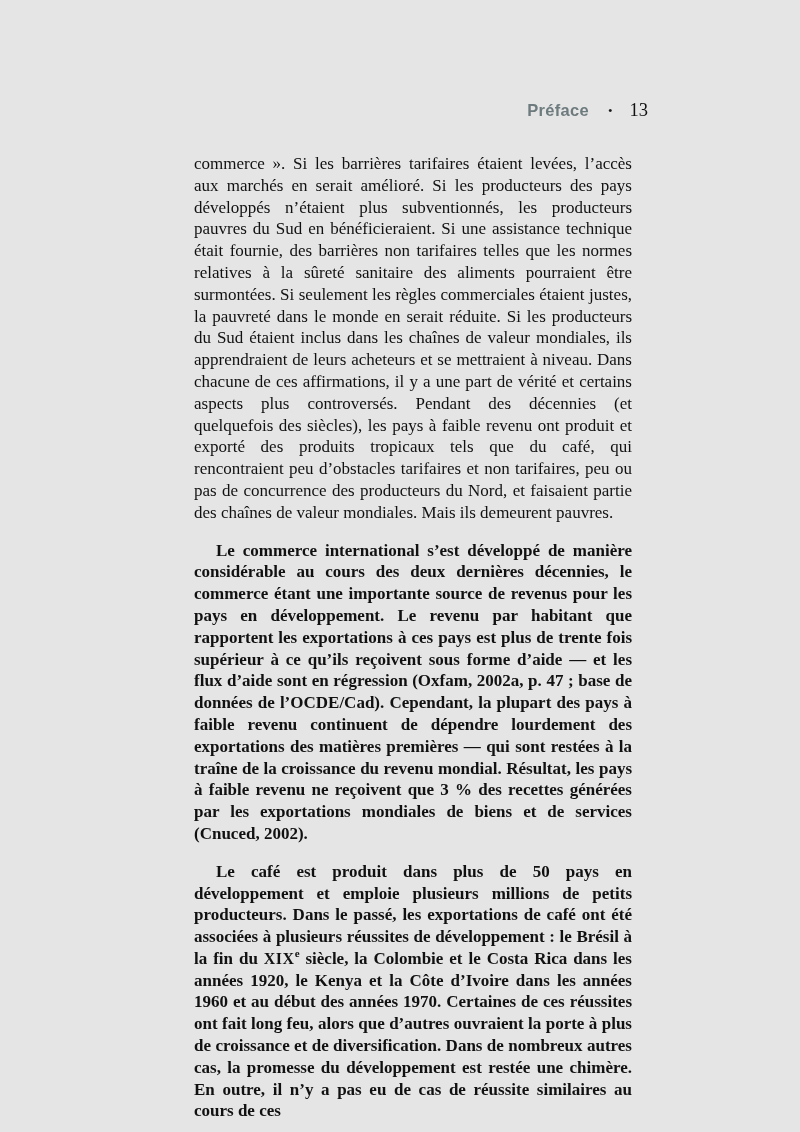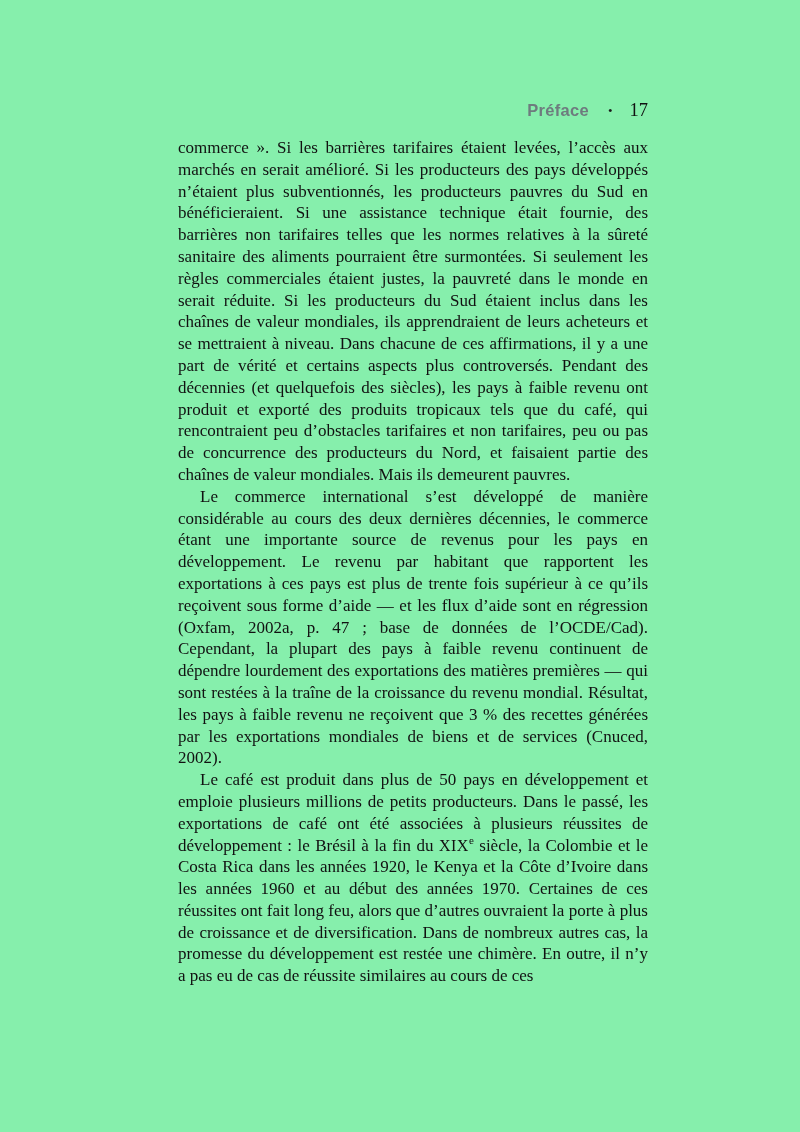--- a/index.html
+++ b/index.html
@@ -4,21 +4,21 @@
 <style>
   html, body {
     margin: 0;
     padding: 0;
     background: #ffffff;
   }
   .page {
     position: relative;
     width: 800px;
     height: 1132px;
-    background: #86efac;
+    background: #e5e5e5;
     overflow: hidden;
   }
   
   .running-head {
     position: absolute;
     top: 100px;
     right: 152px;
     display: flex;
     align-items: baseline;
     white-space: nowrap;
@@ -49,45 +49,46 @@
     left: 178px;
     top: 137px;
     width: 470px;
     font-family: "Liberation Serif", "DejaVu Serif", serif;
     font-size: 17px;
     line-height: 21.8px;
     color: #111111;
     text-align: justify;
   }
   .text-block p {
-    margin: 0;
+    margin: 16px;
     padding: 0;
   }
   .text-block p.indented {
     text-indent: 22px;
+    font-weight: bold;
   }
   .roman-numeral {
     font-size: 16px;
     letter-spacing: 0.5px;
   }
   .sup-e {
     font-size: 11px;
     vertical-align: super;
     line-height: 0;
   }
 </style>
 </head>
 <body>
 
 <div class="page">
 
   <div class="running-head">
     <span class="head-title">Préface</span>
     <span class="head-sep">•</span>
-    <span class="head-pagenum">17</span>
+    <span class="head-pagenum">13</span>
   </div>
 
   <div class="text-block">
     <p>commerce ». Si les barrières tarifaires étaient levées, l’accès aux marchés en serait amélioré. Si les producteurs des pays développés n’étaient plus subventionnés, les producteurs pauvres du Sud en bénéficieraient. Si une assistance technique était fournie, des barrières non tarifaires telles que les normes relatives à la sûreté sanitaire des aliments pourraient être surmontées. Si seulement les règles commerciales étaient justes, la pauvreté dans le monde en serait réduite. Si les producteurs du Sud étaient inclus dans les chaînes de valeur mondiales, ils apprendraient de leurs acheteurs et se mettraient à niveau. Dans chacune de ces affirmations, il y a une part de vérité et certains aspects plus controversés. Pendant des décennies (et quelquefois des siècles), les pays à faible revenu ont produit et exporté des produits tropicaux tels que du café, qui rencontraient peu d’obstacles tarifaires et non tarifaires, peu ou pas de concurrence des producteurs du Nord, et faisaient partie des chaînes de valeur mondiales. Mais ils demeurent pauvres.</p>
     <p class="indented">Le commerce international s’est développé de manière considérable au cours des deux dernières décennies, le commerce étant une importante source de revenus pour les pays en développement. Le revenu par habitant que rapportent les exportations à ces pays est plus de trente fois supérieur à ce qu’ils reçoivent sous forme d’aide — et les flux d’aide sont en régression (Oxfam, 2002a, p. 47 ; base de données de l’OCDE/Cad). Cependant, la plupart des pays à faible revenu continuent de dépendre lourdement des exportations des matières premières — qui sont restées à la traîne de la croissance du revenu mondial. Résultat, les pays à faible revenu ne reçoivent que 3 % des recettes générées par les exportations mondiales de biens et de services (Cnuced, 2002).</p>
     <p class="indented"><span>Le café est produit dans plus de 50 pays en développement et emploie plusieurs millions de petits producteurs. Dans le passé, les exportations de café ont été associées à plusieurs réussites de développement : le Brésil à la fin du </span><span class="roman-numeral">XIX</span><span class="sup-e">e</span><span> siècle, la Colombie et le Costa Rica dans les années 1920, le Kenya et la Côte d’Ivoire dans les années 1960 et au début des années 1970. Certaines de ces réussites ont fait long feu, alors que d’autres ouvraient la porte à plus de croissance et de diversification. Dans de nombreux autres cas, la promesse du développement est restée une chimère. En outre, il n’y a pas eu de cas de réussite similaires au cours de ces</span></p>
   </div>
 
 </div>
 

